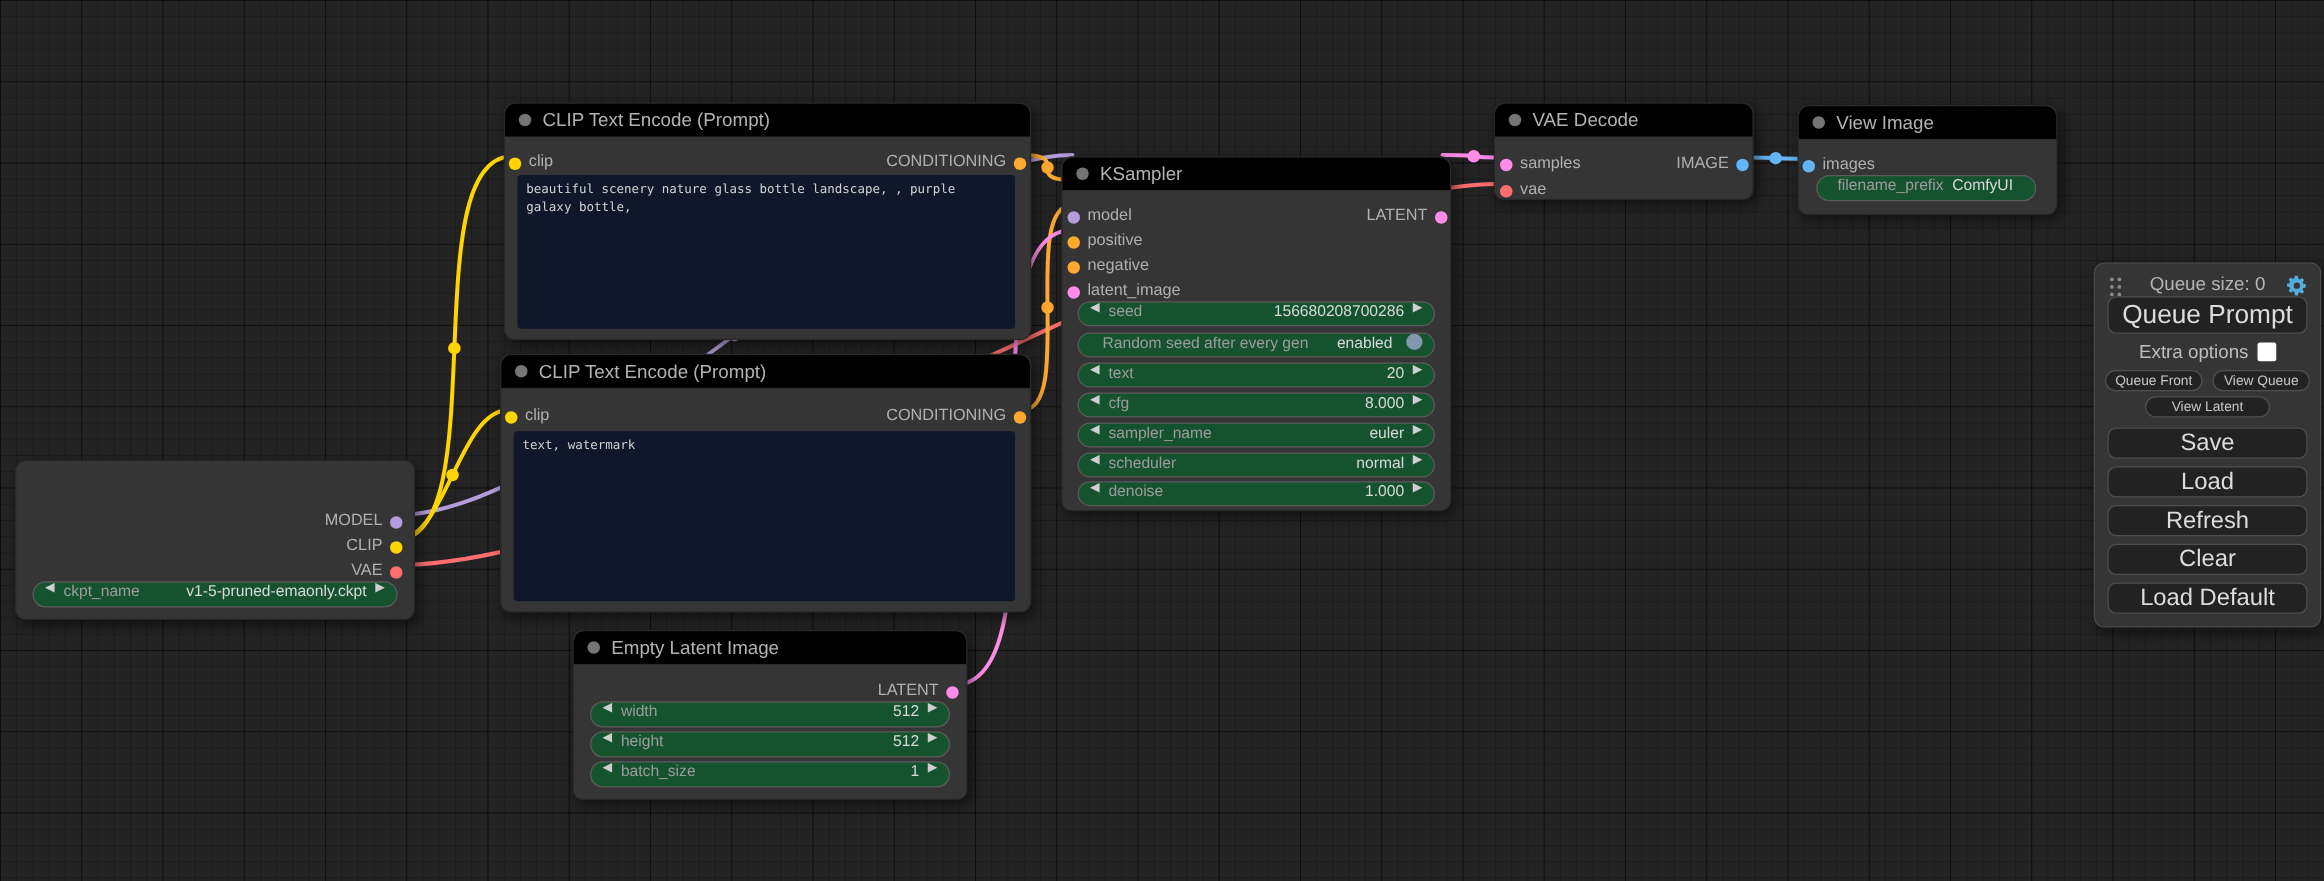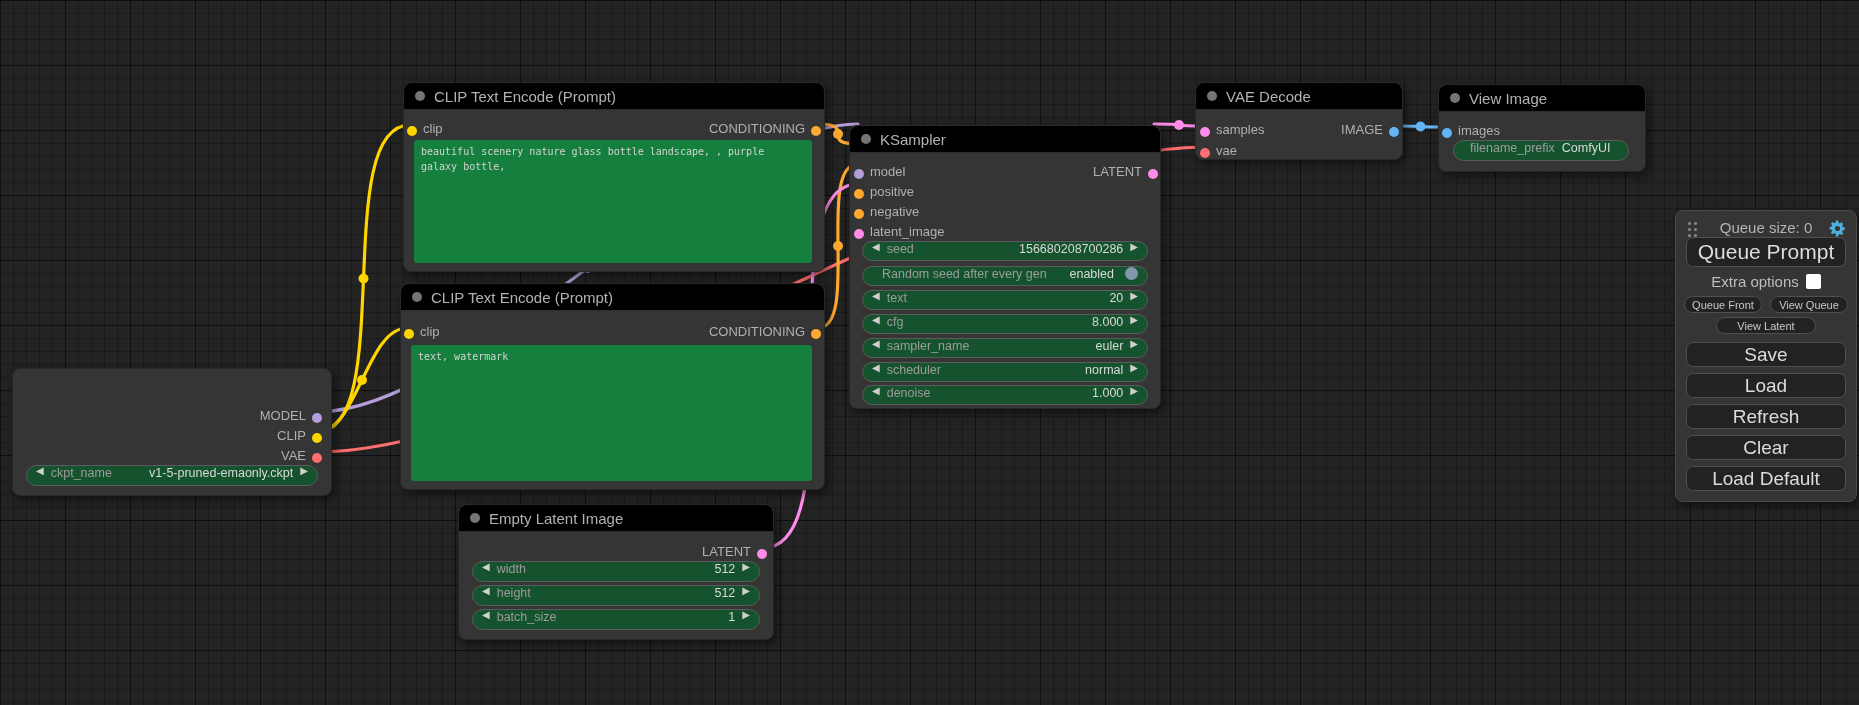--- a/index.html
+++ b/index.html
@@ -31,21 +31,21 @@
   .port{width:10px;height:10px;border-radius:50%;background:#888;flex:0 0 auto;}
   .pill{
     position:absolute;height:21px;background:#14532d;border:1px solid #5c5c5c;
     border-radius:11px;display:flex;align-items:flex-start;gap:7px;padding:0 9px;
     font-size:12.5px;color:#9c9c9c;box-sizing:border-box;white-space:nowrap;overflow:hidden;
   }
   .pill .val{margin-left:auto;color:#d8d8d8;}
   .pill .arr{color:#cfcfcf;font-size:10px;line-height:1;}
   .toggle-dot{width:13px;height:13px;border-radius:50%;flex:0 0 auto;margin-left:4px;}
   .textbox{
-    position:absolute;background:#15803d;border-radius:3px;color:#d2d2d2;
+    position:absolute;background:#0f172a;border-radius:3px;color:#d2d2d2;
     font-family:"DejaVu Sans Mono",monospace;font-size:10px;line-height:1.45;
     padding:5px 7px;box-sizing:border-box;white-space:pre-wrap;word-break:break-word;
   }
   
   .qpanel{
     position:absolute;background:#353535;border:1px solid #4a4a4a;border-radius:8px;
     box-shadow:3px 4px 10px rgba(0,0,0,0.5);z-index:3;box-sizing:border-box;
   }
   .q-header{position:absolute;top:8px;left:0;right:0;height:20px;display:flex;align-items:flex-start;}
   .q-size{flex:1;text-align:center;color:#b4b4b4;font-size:15px;}

